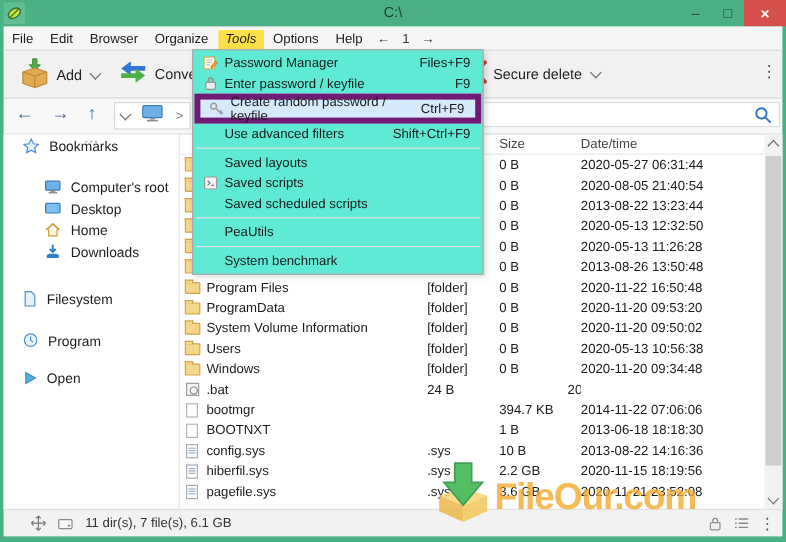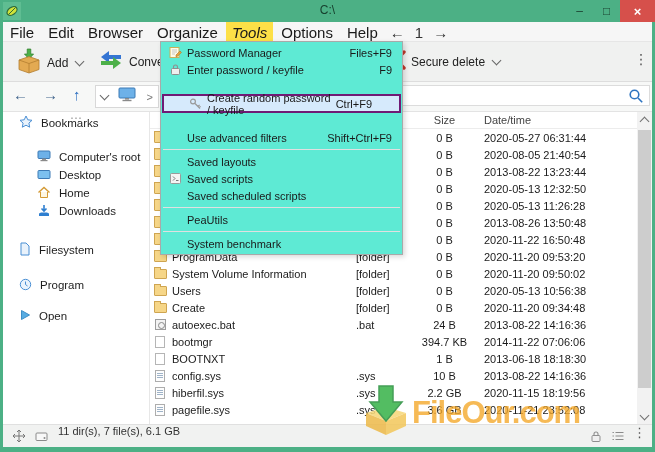--- a/index.html
+++ b/index.html
@@ -5,21 +5,21 @@
   html,body{margin:0;padding:0;background:#888;}
   .win{position:relative;width:655px;height:452px;background:#4cb085;font-family:"Liberation Sans",sans-serif;overflow:hidden;}
   
   .titlebar{position:absolute;left:0;top:0;right:0;height:22px;}
   .app-ic{position:absolute;left:3px;top:2px;width:18px;height:18px;background:#5fbd92;display:flex;align-items:center;justify-content:center;}
   .wtitle{position:absolute;left:0;right:0;top:3px;text-align:center;font-size:12px;color:#17402e;}
   .wc{position:absolute;right:0;top:0;height:22px;display:flex;}
   .wbtn{width:27px;height:22px;display:flex;align-items:center;justify-content:center;font-size:12px;color:#1d4634;cursor:default;}
   .wbtn.close{width:35px;background:#d6504b;color:#fff;font-size:13px;font-weight:bold;}
   
-  .menubar{position:absolute;left:3px;right:3px;top:22px;height:19px;background:#f6f6f6;display:flex;align-items:flex-start;font-size:15px;color:#1a1a1a;border-bottom:1px solid #e6e6e6;}
+  .menubar{position:absolute;left:3px;right:3px;top:22px;height:19px;background:#f6f6f6;display:flex;align-items:flex-end;font-size:11px;color:#1a1a1a;border-bottom:1px solid #e6e6e6;}
   .mitem{padding:2px 6px;margin:0 1px;}
   .mitem.active{background:#fde047;font-style:italic;}
   .mnav{padding:2px 5px;color:#333;}
   
   .toolbar{position:absolute;left:3px;right:3px;top:42px;height:39px;background:#f0f1f0;border-bottom:1px solid #ddd;}
   .tbtn{position:absolute;display:flex;align-items:center;gap:4px;font-size:12px;color:#222;}
   .chev{width:6px;height:6px;border-right:1.5px solid #666;border-bottom:1.5px solid #666;transform:rotate(45deg);margin:-3px 0 0 4px;}
   .kebab{position:absolute;right:4px;top:9px;color:#555;font-size:14px;}
   
   .navbar{position:absolute;left:3px;right:3px;top:82px;height:29px;background:#f7f8f7;border-bottom:1px solid #e3e3e3;}
@@ -30,50 +30,50 @@
   .addr svg{position:absolute;right:5px;top:2px;}
   
   .main{position:absolute;left:3px;right:3px;top:112px;bottom:27px;background:#fff;}
   .sidebar{position:absolute;left:0;top:0;bottom:0;width:146px;border-right:1px solid #e7e7e7;background:#fff;}
   .sbdots{text-align:center;color:#9a9a9a;font-size:12px;line-height:10px;padding-top:1px;}
   .sbi{position:absolute;left:16px;display:flex;align-items:center;gap:8px;font-size:11.5px;color:#1d1d1d;height:16px;}
   .sbi.child{left:34px;}
   .list{position:absolute;left:147px;right:15px;top:0;bottom:0;}
   .lhead,.r{display:grid;grid-template-columns:22px 184px 60px 57px 11px 1fr;align-items:center;font-size:11px;}
   .lhead{height:16px;color:#444;border-bottom:1px solid #ececec;}
-  .hs,.c-s{text-align:center;}
+  .hs,.c-s{text-align:left;}
   .r{height:17px;color:#1b1b1b;}
   .c-n,.c-t,.c-d{white-space:nowrap;overflow:hidden;}
   .fi{width:13px;height:10px;margin-left:4px;position:relative;box-sizing:border-box;}
   .fi.fold{background:#f6d688;border:1px solid #cfa551;border-radius:1px;}
   .fi.fold::before{content:"";position:absolute;left:-1px;top:-3px;width:5px;height:2px;background:#f6d688;border:1px solid #cfa551;border-bottom:none;}
   .fi.doc{width:10px;height:12px;background:#fff;border:1px solid #b5b5b5;margin-left:5px;}
   .fi.bat{width:11px;height:11px;background:#f3f3f3;border:1px solid #9d9d9d;margin-left:5px;}
   .fi.bat::before{content:"";position:absolute;left:2px;top:2px;width:5px;height:5px;border:1px solid #8a8a8a;border-radius:50%;}
   .fi.sys{width:10px;height:12px;background:#fdfdfd;border:1px solid #adadad;margin-left:5px;}
   .fi.sys::before{content:"";position:absolute;left:1px;top:2px;width:6px;height:1px;background:#9fb3c8;box-shadow:0 2px 0 #9fb3c8,0 4px 0 #9fb3c8;}
   
   .scroll{position:absolute;right:0;top:0;bottom:0;width:15px;background:#f2f2f2;}
   .sarr{position:absolute;left:4px;width:6px;height:6px;border-right:1.4px solid #707070;border-bottom:1.4px solid #707070;}
   .sarr.up{top:6px;transform:rotate(-135deg);}
   .sarr.dn{bottom:6px;transform:rotate(45deg);}
   .sthumb{position:absolute;left:1px;right:1px;top:18px;height:258px;background:#cdcdcd;}
   
-  .status{position:absolute;left:3px;right:3px;bottom:5px;height:22px;background:#f1f2f1;border-top:1px solid #e0e0e0;display:flex;font-size:11px;color:#333;}
+  .status{position:absolute;left:3px;right:3px;bottom:5px;height:22px;background:#f1f2f1;border-top:1px solid #e0e0e0;display:flex;align-items:center;font-size:11px;color:#333;padding-left:13px;}
   .status .grow{flex:1;}
   .sic{margin-left:9px;display:flex;align-items:center;}
   .stxt{margin-left:10px;}
   .skebab{color:#555;font-size:13px;margin:0 6px 0 8px;}
   
   .menu{position:absolute;left:160px;top:41px;width:241px;background:#5eead4;border:1px solid #a9a9a9;z-index:60;padding:2px 0;box-shadow:2px 2px 5px rgba(0,0,0,.15);}
   .mi{display:flex;align-items:center;height:17px;font-size:11px;color:#1a1a1a;padding:0 2px;}
   .mi .ic{width:24px;display:flex;justify-content:center;}
   .mi .lb{flex:1;}
   .mi .sc{padding-right:8px;}
-  .mi.hl{background:#d6eafc;border:2px solid #701a75;height:15px;margin:16px 1px;padding:0 19px;}
+  .mi.hl{background:#d6eafc;border:5px solid #701a75;height:15px;margin:0 1px;padding:0 1px;}
   .msep{height:1px;background:#e0e0e0;margin:3px 2px;}
   
   .wm{position:absolute;left:354px;top:381px;z-index:90;display:flex;align-items:center;pointer-events:none;opacity:.88;}
   .wmtext{font-size:31px;font-weight:bold;color:rgba(243,167,41,.9);letter-spacing:-1px;margin-left:-6px;}
 </style>
 </head>
 <body>
 
 <div class="win">
 
@@ -296,29 +296,28 @@
       <div class="r">
           <span class="fi fold"></span>
           <span class="c-n">Users</span>
           <span class="c-t">[folder]</span>
           <span class="c-s">0 B</span>
           <span></span>
           <span class="c-d">2020-05-13 10:56:38</span>
         </div>
       <div class="r">
           <span class="fi fold"></span>
-          <span class="c-n">Create</span>
+          <span class="c-n">Windows</span>
           <span class="c-t">[folder]</span>
           <span class="c-s">0 B</span>
           <span></span>
           <span class="c-d">2020-11-20 09:34:48</span>
         </div>
       <div class="r">
           <span class="fi bat"></span>
-          <span class="c-n">autoexec.bat</span>
           <span class="c-t">.bat</span>
           <span class="c-s">24 B</span>
           <span></span>
           <span class="c-d">2013-08-22 14:16:36</span>
         </div>
       <div class="r">
           <span class="fi doc"></span>
           <span class="c-n">bootmgr</span>
           <span class="c-t"></span>
           <span class="c-s">394.7 KB</span>

